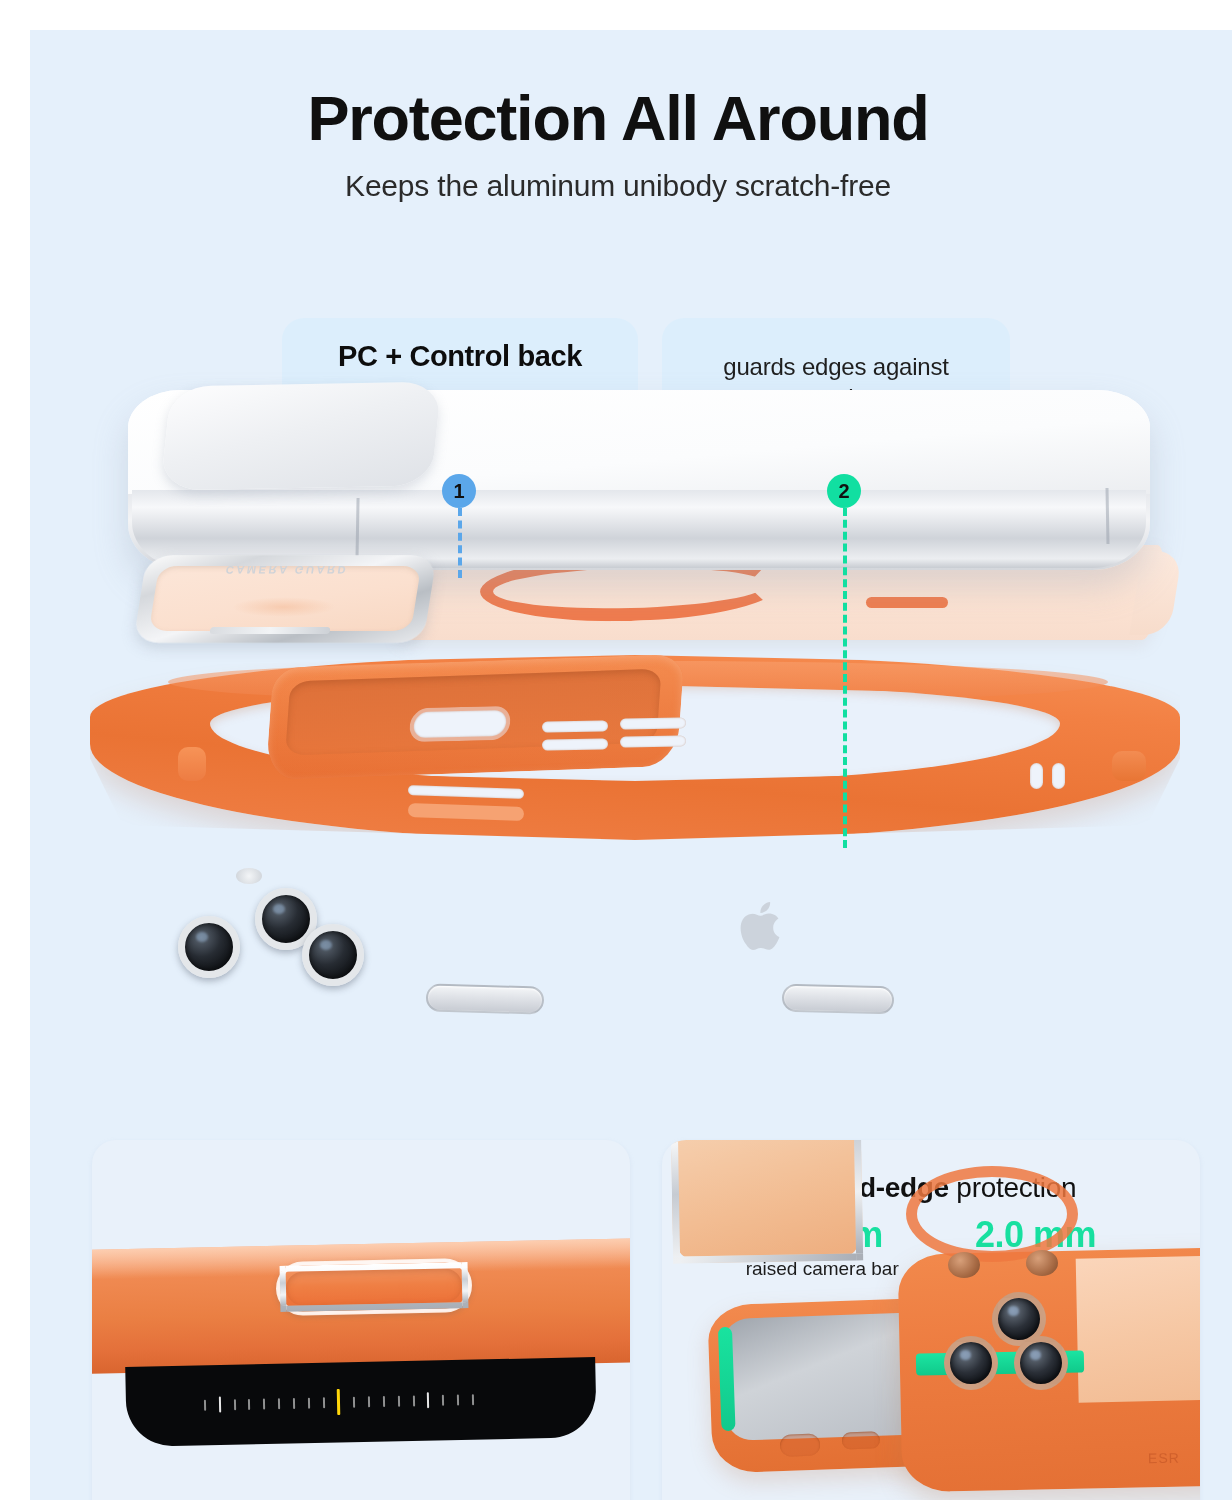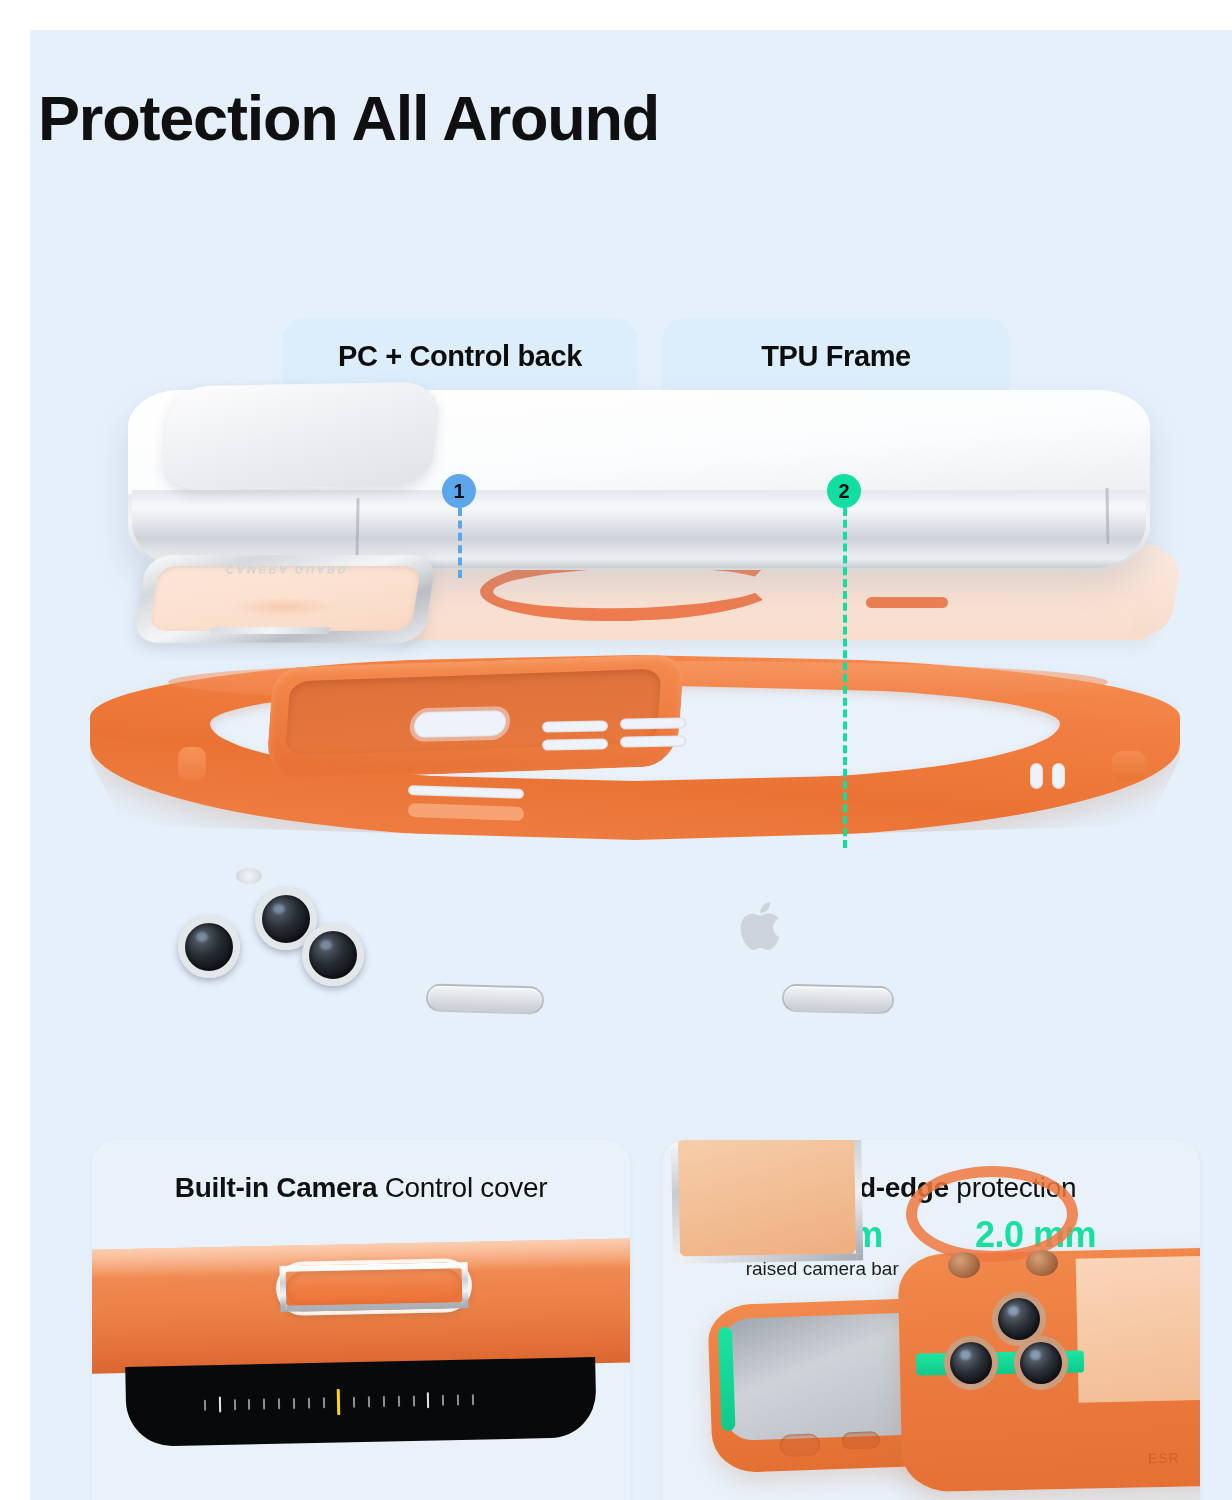--- a/index.html
+++ b/index.html
@@ -25,24 +25,24 @@
     left: 30px;
     top: 30px;
     width: 1202px;
     height: 1470px;
     background: #e5f0fb;
   }
 
   
   .header {
     position: absolute;
-    left: 8px;
+    left: 0;
     top: 55px;
     width: 1176px;
-    text-align: left;
+    text-align: center;
   }
   .title {
     font-size: 63px;
     font-weight: 700;
     color: #101010;
     letter-spacing: -1.2px;
     line-height: 1.05;
   }
   .subtitle {
     margin-top: 18px;
@@ -617,29 +617,29 @@
   }
 </style>
 </head>
 <body>
 
 <div id="page">
   <div class="canvas">
 
     <div class="header">
       <div class="title">Protection All Around</div>
+      <div class="subtitle">Keeps the aluminum unibody scratch-free</div>
     </div>
 
     <div class="callout c1">
       <div class="callout-title">PC + Control back</div>
       <div class="callout-desc">resists daily wear and tear</div>
     </div>
 
     <div class="callout c2">
-      <div class="callout-title">TPU Frame</div>
       <div class="callout-desc">guards edges against scratches</div>
     </div>
 
     <div class="badge b1">1</div>
     <div class="badge b2">2</div>
     <div class="leader l1"></div>
     <div class="leader l2"></div>
 
     <div class="exploded">
 
@@ -694,23 +694,20 @@
       <svg viewBox="0 0 54 56" width="54" height="56" aria-hidden="true">
         <path fill="#b9bdc4" d="M40.2 29.8c-.1-6.2 5-9.2 5.2-9.4-2.8-4.1-7.2-4.7-8.8-4.8-3.8-.4-7.3 2.2-9.2 2.2-1.9 0-4.8-2.1-7.9-2.1-4.1.1-7.8 2.4-9.9 6-4.2 7.3-1.1 18.2 3 24.1 2 2.9 4.4 6.2 7.5 6.1 3-.1 4.2-2 7.8-2s4.7 2 7.9 1.9c3.3-.1 5.3-3 7.3-5.9 2.3-3.4 3.3-6.7 3.3-6.9-.1 0-6.3-2.4-6.2-9.2z"></path>
         <path fill="#b9bdc4" d="M34.6 11.6c1.7-2 2.8-4.8 2.5-7.6-2.4.1-5.4 1.6-7.1 3.6-1.6 1.8-2.9 4.7-2.6 7.4 2.7.2 5.4-1.4 7.2-3.4z"></path>
       </svg>
     </div>
 
     <div class="btn-pill p1"></div>
     <div class="btn-pill p2"></div>
 
     <div class="panel left">
-      <div class="panel-title">
-        <b>Built-in Camera</b><span class="light"> Control cover</span>
-      </div>
 
       <div class="cc-edge">
         <div class="cc-edge-hi"></div>
       </div>
       <div class="cc-btn-ring"></div>
       <div class="cc-btn"></div>
 
       <div class="cc-screen"></div>
       <div class="cc-ticks">
         <div class="tick"></div>

